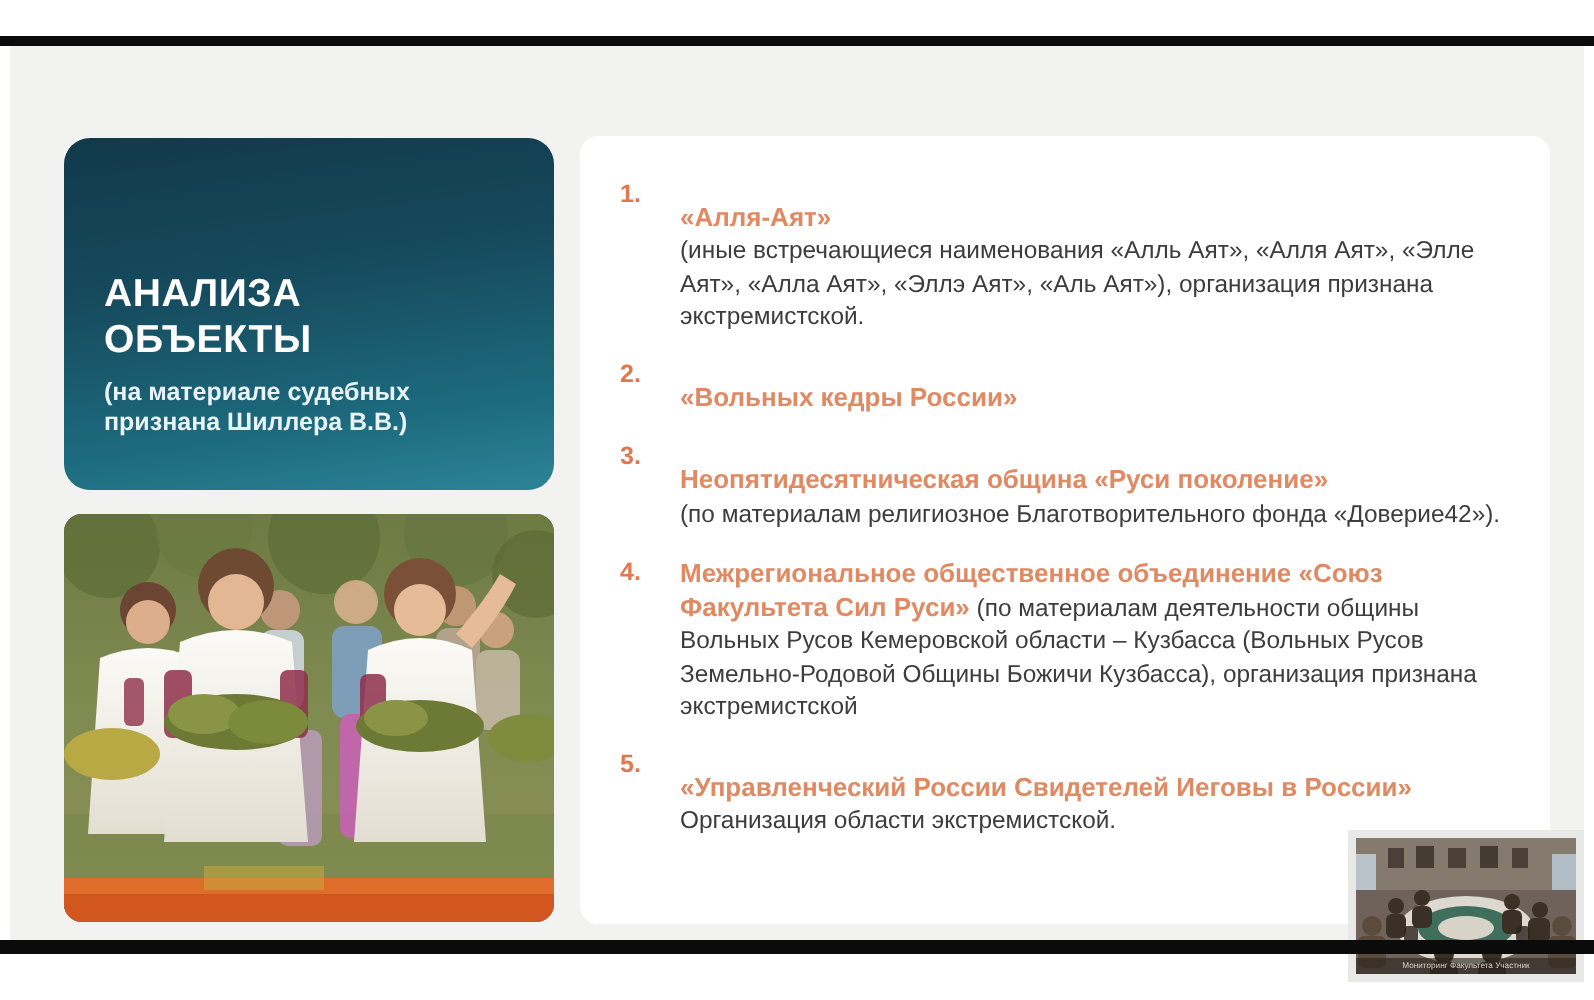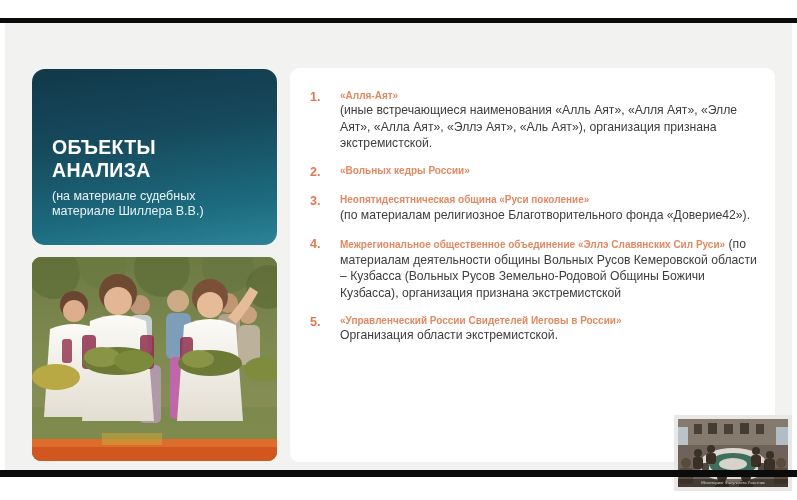--- a/index.html
+++ b/index.html
@@ -60,21 +60,21 @@
     color: #ffffff;
     font-size: 19.5px;
     font-weight: bold;
     line-height: 1.16;
     letter-spacing: 0.3px;
     margin: 0;
   }
   .title-sub {
     color: #e9f3f6;
     font-size: 12.5px;
-    font-weight: normal;
+    font-weight: bold;
     line-height: 1.22;
     margin: 7px 0 0 0;
   }
 
   
   .photo {
     position: absolute;
     left: 27px; top: 234px;
     width: 245px; height: 204px;
     border-radius: 9px;
@@ -110,21 +110,22 @@
   }
   .item-body {
     flex: 1 1 auto;
     font-size: 12.2px;
     line-height: 1.33;
     color: #3d3d3d;
   }
   .item-head {
     color: #e08a63;
     font-weight: bold;
-    font-size: 10px;
+    font-size: 13px;
+    margin-top: 11px;
   }
   .item-desc { color: #3d3d3d; margin-top: 40px; }
 
   
   .pip {
     position: absolute;
     left: 669px; top: 392px;
     width: 118px; height: 76px;
     background: #e8e8e6;
     padding: 4px;
@@ -156,26 +157,26 @@
 <body>
 
 <div class="video-frame">
 
   <div class="letterbox-top"></div>
 
   <div class="slide">
 
     <div class="title-card">
       <div class="title-main">
+        <div>АНАЛИЗА</div>
         <div>ОБЪЕКТЫ</div>
-        <div>АНАЛИЗА</div>
       </div>
       <div class="title-sub">
         <div>(на материале судебных</div>
-        <div>материале Шиллера В.В.)</div>
+        <div>признана Шиллера В.В.)</div>
       </div>
     </div>
 
     <div class="photo">
       <svg viewBox="0 0 245 204" preserveAspectRatio="xMidYMid slice">
         <defs>
           <linearGradient id="bgTrees" x1="0" y1="0" x2="0" y2="1">
             <stop offset="0%" stop-color="#6d7a42"></stop>
             <stop offset="45%" stop-color="#7e8a50"></stop>
             <stop offset="100%" stop-color="#8d9158"></stop>
@@ -268,21 +269,21 @@
           <div class="item-num">3.</div>
           <div class="item-body">
             <div class="item-head">Неопятидесятническая община «Руси поколение»</div>
             <span class="item-desc">(по материалам религиозное Благотворительного фонда «Доверие42»).</span>
           </div>
         </li>
 
         <li class="list-item">
           <div class="item-num">4.</div>
           <div class="item-body">
-            <span class="item-head">Межрегиональное общественное объединение «Эллэ Славянских Сил Руси»</span><span class="item-desc"> (по материалам деятельности общины Вольных Русов Кемеровской области – Кузбасса (Вольных Русов Земельно-Родовой Общины Божичи Кузбасса), организация признана экстремистской</span>
+            <span class="item-head">Межрегиональное общественное объединение «Союз Факультета Сил Руси»</span><span class="item-desc"> (по материалам деятельности общины Вольных Русов Кемеровской области – Кузбасса (Вольных Русов Земельно-Родовой Общины Божичи Кузбасса), организация признана экстремистской</span>
           </div>
         </li>
 
         <li class="list-item">
           <div class="item-num">5.</div>
           <div class="item-body">
             <div class="item-head">«Управленческий России Свидетелей Иеговы в России»</div>
             <span class="item-desc">Организация области экстремистской.</span>
           </div>
         </li>

